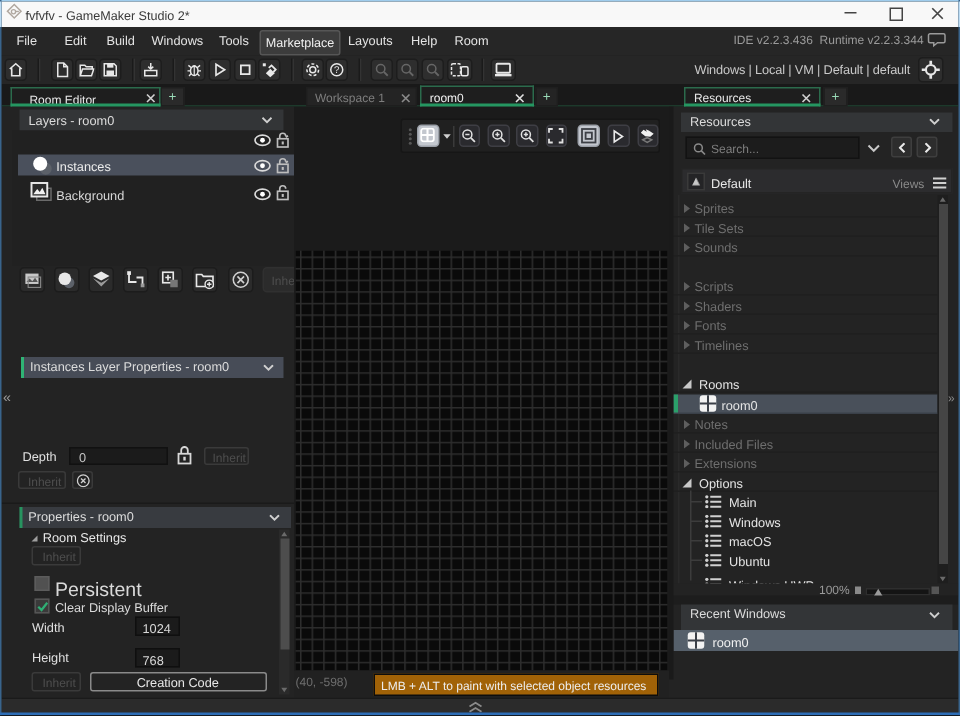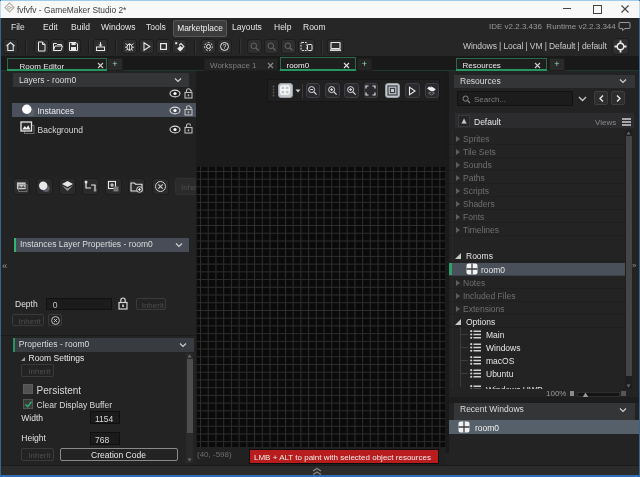--- a/index.html
+++ b/index.html
@@ -331,32 +331,32 @@
 
     <svg class="abs" style="left:19px;top:300px;" width="6" height="6" viewBox="0 0 6 6">
         <path d="M5 1 L5 5 L1 5 Z" fill="#9f9f9f"></path>
       </svg>
     <div class="abs" style="left:27.5px;top:297px;font-size:8.5px;color:#e8e8e8;">Room Settings</div>
     <div class="abs" style="left:20.3px;top:308px;width:33px;height:13px;border:1px solid #3a3a3a;box-sizing:border-box;border-radius:2px;">
       <span class="abs" style="left:6px;top:2px;font-size:8px;color:#4e4e4e;">Inherit</span>
     </div>
 
     <div class="abs" style="left:21.9px;top:327.8px;width:10px;height:10px;background:#515151;border:1px solid #5c5c5c;box-sizing:border-box;"></div>
-    <div class="abs" style="left:35.6px;top:328.5px;font-size:10px;color:#dadada;">Persistent</div>
+    <div class="abs" style="left:35.6px;top:328.5px;font-size:13px;color:#dadada;">Persistent</div>
 
     <div class="abs" style="left:21.9px;top:343px;width:10px;height:10px;background:#3a3a3a;border:1px solid #555;box-sizing:border-box;">
       <svg width="9" height="9" viewBox="0 0 9 9" style="margin-top:-0.5px;">
           <path d="M1.5 4.5 L3.7 6.7 L7.5 1.8" fill="none" stroke="#2fae74" stroke-width="1.5"></path>
         </svg>
     </div>
     <div class="abs" style="left:35.6px;top:344px;font-size:8.5px;color:#dadada;">Clear Display Buffer</div>
 
     <div class="abs" style="left:20.3px;top:356.5px;font-size:8.5px;color:#e0e0e0;">Width</div>
     <div class="abs" style="left:89px;top:355.2px;width:30px;height:13px;background:#1b1b1b;border:1px solid #0f0f0f;box-sizing:border-box;">
-      <span class="abs" style="left:4px;top:2px;font-size:8.5px;color:#d8d8d8;">1154</span>
+      <span class="abs" style="left:4px;top:2px;font-size:8.5px;color:#d8d8d8;">1024</span>
     </div>
     <div class="abs" style="left:20.3px;top:376.5px;font-size:8.5px;color:#e0e0e0;">Height</div>
     <div class="abs" style="left:89px;top:375.5px;width:30px;height:13px;background:#1b1b1b;border:1px solid #0f0f0f;box-sizing:border-box;">
       <span class="abs" style="left:4px;top:2px;font-size:8.5px;color:#d8d8d8;">768</span>
     </div>
 
     <div class="abs" style="left:20.3px;top:391.8px;width:33px;height:13px;border:1px solid #3a3a3a;box-sizing:border-box;border-radius:2px;">
       <span class="abs" style="left:6px;top:2px;font-size:8px;color:#4e4e4e;">Inherit</span>
     </div>
     <div class="abs" style="left:58.5px;top:391.8px;width:118px;height:13px;border:1px solid #8a8a8a;box-sizing:border-box;border-radius:2px;">
@@ -464,21 +464,21 @@
       <div class="cbtn" style="left:156.5px;">
           <svg width="11" height="11" viewBox="0 0 11 11" style="margin:1px auto">
             <path d="M1.2 3.5 L3 1.5 L5.2 2.8 L4.5 1.2 L6.8 2.2 L9.8 4.2 L7.5 6.2 L4.2 5.8 Z" fill="#f0f0f0"></path>
             <path d="M2.5 8.2 L5.5 6.8 L8.5 8.2 L5.5 10 Z" fill="none" stroke="#777" stroke-width="1"></path>
           </svg>
         </div>
     </div>
 
     <div class="abs" style="left:0;top:391px;width:250px;height:18px;background:#212121;"></div>
     <div class="abs" style="left:1px;top:394px;font-size:8px;color:#6e6e6e;">(40, -598)</div>
-    <div class="abs" style="left:53px;top:393px;width:190px;height:15px;background:#b91c1c;border:1px solid #0d0d0d;box-sizing:border-box;">
+    <div class="abs" style="left:53px;top:393px;width:190px;height:15px;background:#a16207;border:1px solid #0d0d0d;box-sizing:border-box;">
       <span class="abs" style="left:4px;top:3px;font-size:8px;color:#ededed;white-space:nowrap;">LMB + ALT to paint with selected object resources</span>
     </div>
   </div>
 
   <div id="rightpanel" class="abs" style="left:446px;top:56px;width:193px;height:409px;background:#232323;overflow:hidden;">
 
     <div class="abs" style="left:0;top:0;width:193px;height:15px;background:#191919;"></div>
     <div class="abs" style="left:0;top:13.5px;width:193px;height:1.5px;background:#1d392b;"></div>
     <div class="abs" style="left:9.6px;top:2px;width:91px;height:13px;background:#1e1e1e;border:1px solid #2b6b4c;border-bottom:none;box-sizing:border-box;">
       <span class="abs" style="left:6px;top:2px;font-size:8px;color:#e8e8e8;">Resources</span>
@@ -542,24 +542,20 @@
         <i class="tarr"></i>
         <span class="ttxt">Sprites</span>
       </div>
     <div class="trow" style="top:88.6px;">
         <i class="tarr"></i>
         <span class="ttxt">Tile Sets</span>
       </div>
     <div class="trow" style="top:101.7px;">
         <i class="tarr"></i>
         <span class="ttxt">Sounds</span>
-      </div>
-    <div class="trow" style="top:114.8px;">
-        <i class="tarr"></i>
-        <span class="ttxt">Paths</span>
       </div>
     <div class="trow" style="top:127.9px;">
         <i class="tarr"></i>
         <span class="ttxt">Scripts</span>
       </div>
     <div class="trow" style="top:141px;">
         <i class="tarr"></i>
         <span class="ttxt">Shaders</span>
       </div>
     <div class="trow" style="top:154.1px;">

